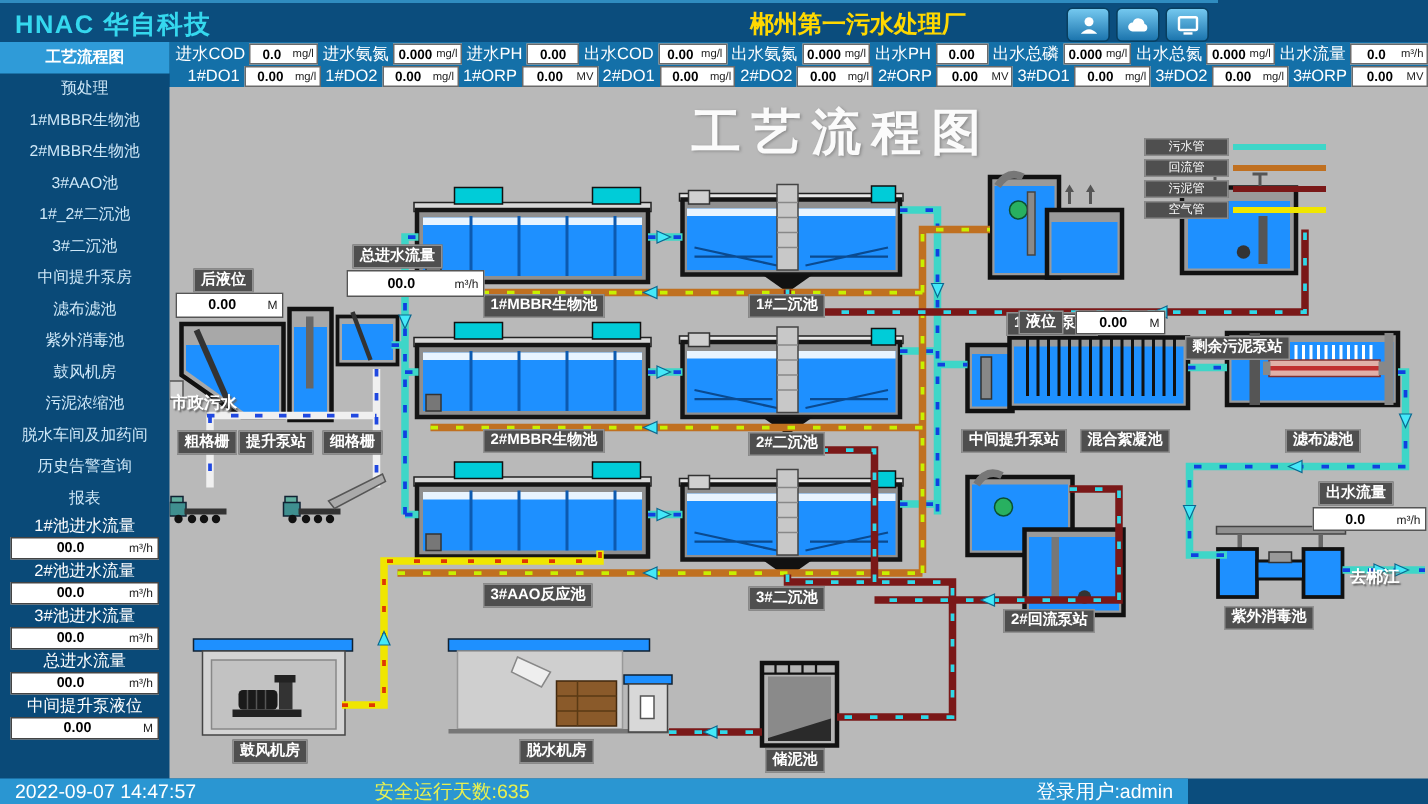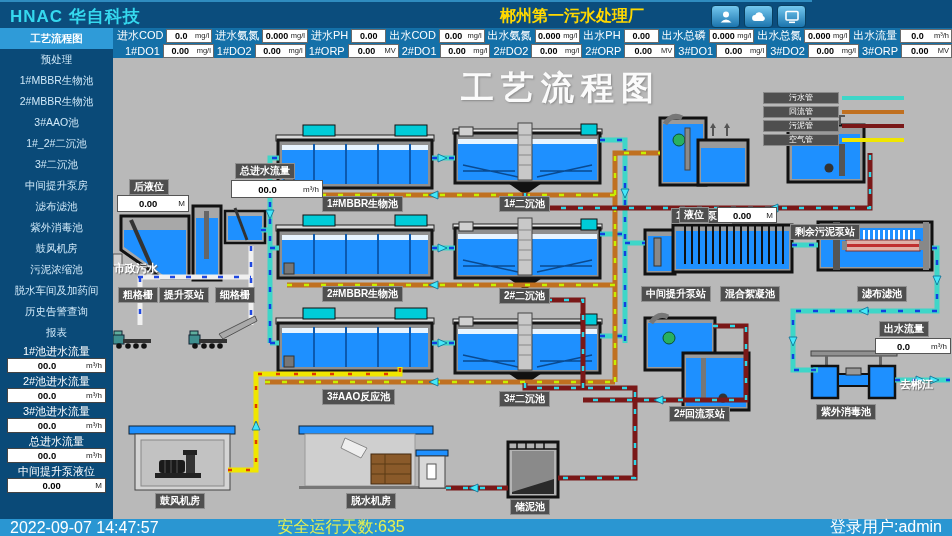--- a/index.html
+++ b/index.html
@@ -27,30 +27,30 @@
   .sf{margin-top:2px}
   .sfl{font-size:11px;color:#fff;text-align:center;height:12px;line-height:12px;white-space:nowrap}
   .sfb{background:#fff;border:1px solid #444;height:13px;margin:1px 7px 0 7px;display:flex;align-items:center}
   .sfb .v{flex:1;text-align:center;font-size:9.5px;font-weight:bold;color:#000}
   .sfb .u{font-size:8px;color:#222;padding-right:3px}
   
   .main{position:absolute;left:113px;top:58px;width:839px;height:461px;background:#b9b9b9;overflow:hidden}
   .dtitle{position:absolute;left:348px;top:8px;font-size:33px;letter-spacing:7px;color:#fbfbfb;font-weight:600;font-family:"Liberation Serif","DejaVu Serif",serif;text-shadow:1px 1px 2px #8a8a8a}
   .legend{position:absolute;left:650px;top:34px}
   .lg-row{display:flex;align-items:center;height:12px;margin-bottom:2px}
-  .lg-label{background:#4f4f4f;border:1px solid #8a8a8a;color:#fff;font-size:8px;height:10px;line-height:10px;padding:0 20px;width:34px;text-align:center}
+  .lg-label{background:#4f4f4f;border:1px solid #8a8a8a;color:#fff;font-size:8px;height:10px;line-height:10px;padding:0 10px;width:34px;text-align:center}
   .lg-line{width:62px;height:4px;margin-left:3px}
   .lg-0{background:#3ed6c8}.lg-1{background:#c07020}.lg-2{background:#7a1818}.lg-3{background:#f0e600}
   .dlabel{position:absolute;background:#4f4f4f;border:1px solid #909090;color:#fff;font-size:10px;font-weight:bold;height:14px;line-height:14px;padding:0 4px;white-space:nowrap}
   .dtext{position:absolute;color:#fff;font-weight:bold;font-size:11px;white-space:nowrap;text-shadow:1px 1px 1px #666}
   .vbox{position:absolute;background:#fff;border:1px solid #555;display:flex;align-items:center}
   .vbox .v{flex:1;text-align:center;font-size:9.5px;font-weight:bold;color:#000}
   .vbox .u{font-size:8px;color:#222;padding-right:3px;white-space:nowrap}
   
-  .statusbar{position:absolute;left:0;top:519px;width:952px;height:17px;background:#2a96d2;display:flex;align-items:center;font-size:16px;color:#fff;padding:0 10px;box-sizing:border-box}
+  .statusbar{position:absolute;left:0;top:519px;width:792px;height:17px;background:#2a96d2;display:flex;align-items:center;font-size:13px;color:#fff;padding:0 10px;box-sizing:border-box}
   .sb-days{margin-left:119px;color:#e8f050}
   .sb-user{margin-left:auto;color:#fff}
   
   .p-teal-b{stroke:#3ed6c8;stroke-width:5;fill:none}
   .p-teal-d{stroke:#1040e0;stroke-width:2.5;stroke-dasharray:5 12;fill:none}
   .p-org-b{stroke:#c07020;stroke-width:5;fill:none}
   .p-org-d{stroke:#c8f000;stroke-width:2.5;stroke-dasharray:5 12;fill:none}
   .p-red-b{stroke:#7a1818;stroke-width:5;fill:none}
   .p-red-d{stroke:#30d8e8;stroke-width:2.5;stroke-dasharray:5 12;fill:none}
   .p-yel-b{stroke:#f0e600;stroke-width:5;fill:none}

